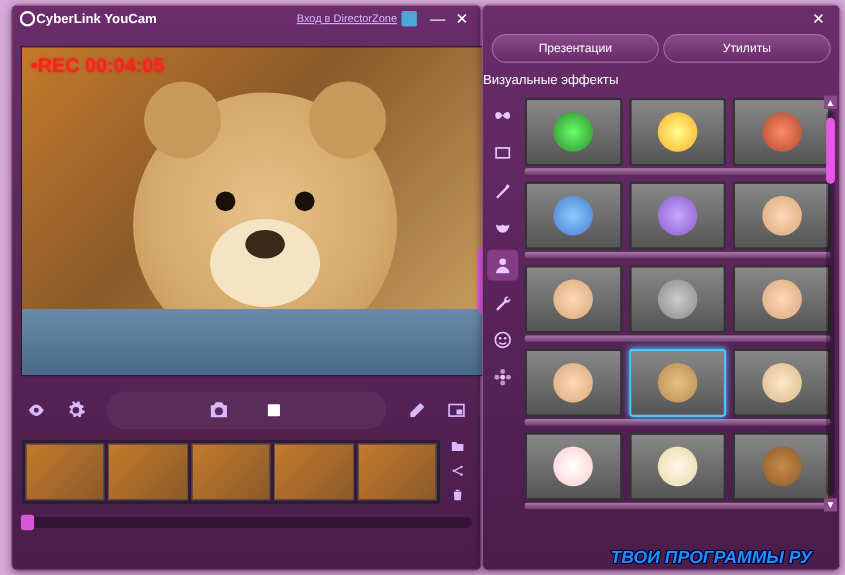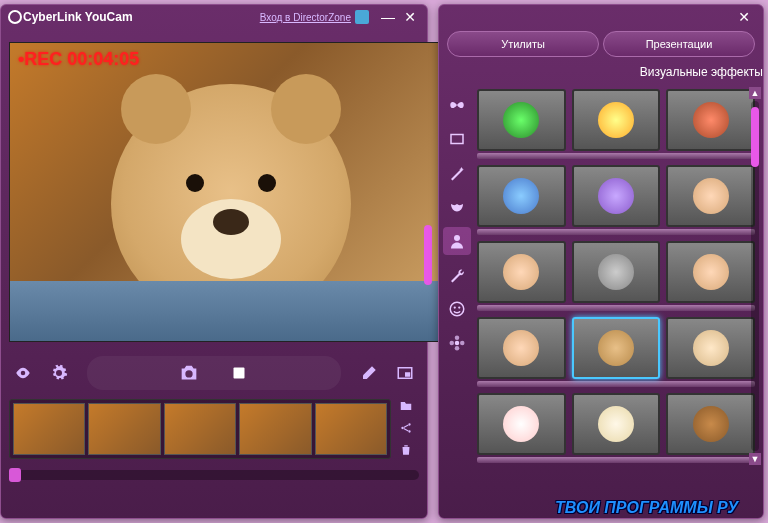--- a/index.html
+++ b/index.html
@@ -1,18 +1,18 @@
 <!DOCTYPE html>
 <html><head>
 <meta charset="utf-8">
 <style>
 *{box-sizing:border-box;margin:0;padding:0;font-family:Arial,sans-serif}
 body{width:768px;height:523px;background:#d8a8d8;overflow:hidden;position:relative}
 .panel{background:linear-gradient(180deg,#6a2d6a 0%,#4a1d4a 100%);border:1px solid #8e4e8e;border-radius:6px;position:absolute;box-shadow:0 2px 8px rgba(0,0,0,.4)}
-.left{left:0;top:4px;width:428px;height:515px}
+.left{left:10px;top:4px;width:428px;height:515px}
 .right{left:438px;top:4px;width:326px;height:515px}
 .titlebar{height:24px;display:flex;align-items:center;padding:0 6px;color:#fff;font-size:12px}
 .title-txt{font-weight:bold}
 .tb-spacer{flex:1}
 .dz-link{color:#d8b8ff;font-size:10px;text-decoration:underline;margin-right:4px}
 .dz-icon{width:14px;height:14px;background:#4aa8d8;border-radius:2px;margin-right:8px}
 .win-btn{width:22px;height:16px;background:none;border:none;color:#fff;cursor:pointer;font-size:14px;display:flex;align-items:center;justify-content:center}
 .preview{margin:13px 8px;width:444px;height:300px;background:linear-gradient(135deg,#c47a2a 0%,#8a5a2a 40%,#d4a86a 100%);border:1px solid #222;position:relative;overflow:hidden}
 .rec-text{position:absolute;top:6px;left:8px;color:#ff2020;font-size:18px;font-weight:bold;text-shadow:0 0 3px rgba(255,0,0,.6)}
 .bear-face{position:absolute;left:50%;top:50%;transform:translate(-50%,-45%);width:240px;height:240px;background:radial-gradient(circle at 50% 45%,#e8c088 0%,#d4a86a 60%,#b88a4a 100%);border-radius:50%}
@@ -38,21 +38,21 @@
 .tl-side-btn svg{width:14px;height:14px;fill:#d8b8ff}
 .tl-bottom{margin:2px 8px;height:20px;display:flex;align-items:center;gap:6px}
 .tl-track{flex:1;height:10px;background:rgba(0,0,0,.3);border-radius:5px;position:relative}
 .tl-handle{position:absolute;left:0;width:12px;height:14px;top:-2px;background:#d858d8;border-radius:3px}
 .side-grip{position:absolute;right:-5px;top:220px;width:8px;height:60px;background:#e858e8;border-radius:4px}
 
 .right .close{height:24px;display:flex;justify-content:flex-end;align-items:center;padding-right:8px}
 .tabs{display:flex;gap:4px;margin:2px 8px;height:26px}
 .tab{flex:1;background:linear-gradient(180deg,#8a4a8a,#6a2a6a);border:1px solid #aa6aaa;border-radius:13px;color:#fff;font-size:11px;cursor:pointer;display:flex;align-items:center;justify-content:center}
 .tab.active{background:linear-gradient(180deg,#aa5aaa,#7a3a7a)}
-.section-title{text-align:right;color:#fff;font-size:12px;padding:6px 0}
+.section-title{text-align:left;color:#fff;font-size:12px;padding:6px 0}
 .fx-area{display:flex;margin:0 4px}
 .fx-cats{width:32px;display:flex;flex-direction:column;gap:6px;padding-top:6px}
 .fx-cat{width:28px;height:28px;background:none;border:none;cursor:pointer;display:flex;align-items:center;justify-content:center;border-radius:4px}
 .fx-cat.active{background:rgba(255,128,255,.25)}
 .fx-cat svg{width:18px;height:18px;fill:#e8c8ff}
 .fx-grid-wrap{flex:1;position:relative}
 .fx-grid{display:grid;grid-template-columns:repeat(3,1fr);gap:6px 6px;padding:4px 4px 4px 2px}
 .fx-item{height:62px;background:linear-gradient(180deg,#888,#555);border:2px solid #333;border-radius:3px;cursor:pointer;position:relative;overflow:hidden;display:flex;align-items:center;justify-content:center}
 .fx-item.selected{border-color:#4ac8ff;box-shadow:0 0 6px #4ac8ff}
 .fx-shelf{grid-column:1/4;height:6px;background:linear-gradient(180deg,#aa7aaa,#6a3a6a);border-radius:2px;margin-top:-4px}
@@ -173,22 +173,22 @@
   </div>
 
   <div class="side-grip"></div>
 </div>
 
 <div class="panel right">
   <div class="close">
     <button class="win-btn">✕</button>
   </div>
   <div class="tabs">
+    <button class="tab">Презентации</button>
     <button class="tab">Утилиты</button>
-    <button class="tab">Презентации</button>
   </div>
   <div class="section-title">Визуальные эффекты</div>
 
   <div class="fx-area">
     <div class="fx-cats">
       <button class="fx-cat">
           <svg viewBox="0 0 24 24">
             <path d="M12 12c-4-6-9-5-9 0s5 6 9 0c4 6 9 5 9 0s-5-6-9 0z"></path>
           </svg>
         </button>

